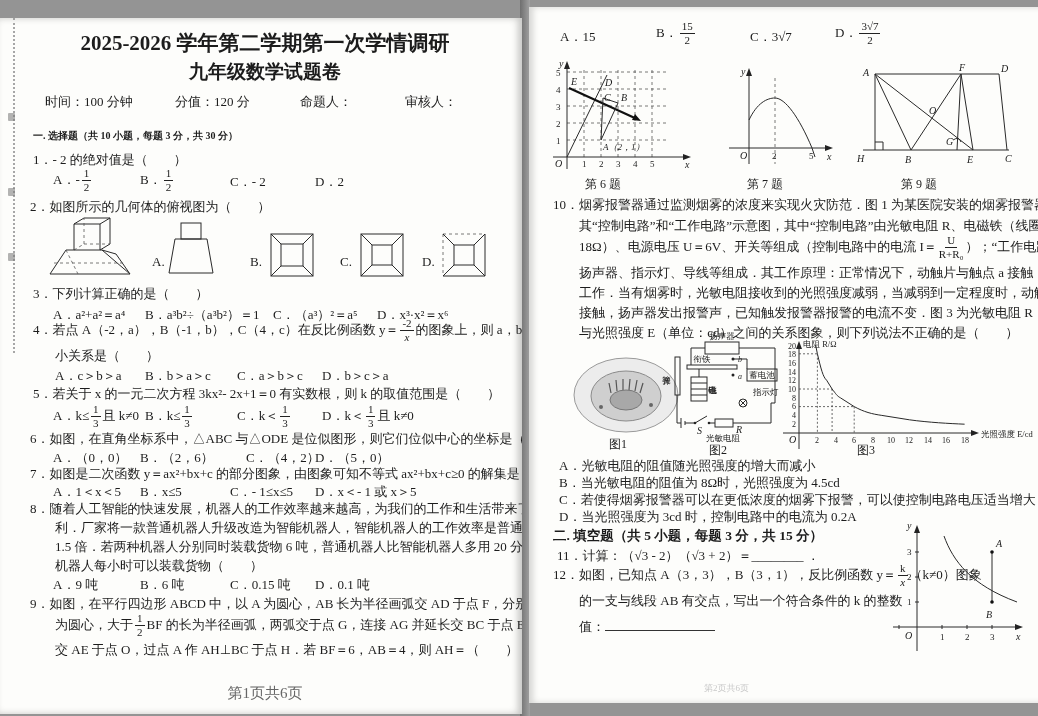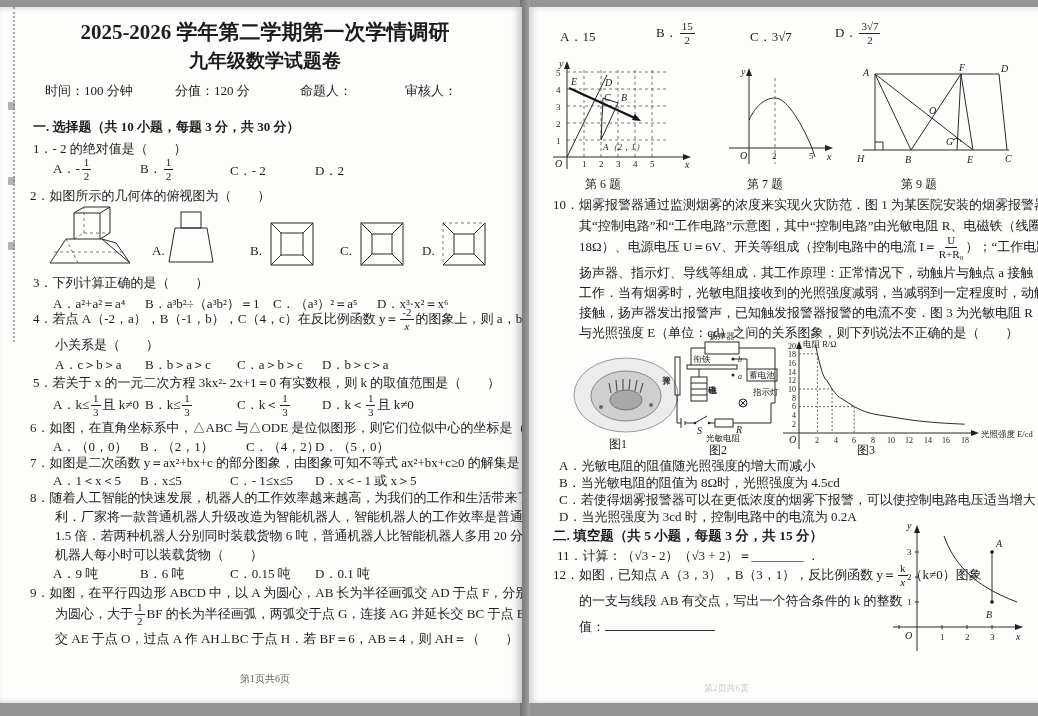--- a/index.html
+++ b/index.html
@@ -1,32 +1,32 @@
 <!DOCTYPE html>
 <html><head>
 <meta charset="utf-8">
 <style>
   html,body{margin:0;padding:0;}
   body{width:1038px;height:716px;position:relative;background:#949494;
        font-family:"Liberation Serif",serif;color:#1c1c1c;overflow:hidden;}
   .divider{position:absolute;left:520px;top:0;width:10px;height:716px;
        background:linear-gradient(90deg,#6f6f6f,#a2a2a2);}
   .page{position:absolute;top:7px;height:696px;background:#fdfdfb;overflow:hidden;}
-  .pageL{left:0;width:522px;box-shadow:inset -4px 0 7px rgba(0,0,0,.22);}
+  .pageL{left:0;width:522px;box-shadow:inset -4px 0 7px rgba(0,0,0,.22);margin-top:11px;}
   .pageR{left:529px;width:575px;box-shadow:inset 4px 0 6px rgba(0,0,0,.16);}
   .t{position:absolute;white-space:nowrap;font-size:13px;line-height:1.25;}
   .bd{font-weight:bold;}
   .ct{left:18px;right:10px;text-align:center;}
   .fx{display:flex;align-items:center;}
   .frac{display:inline-flex;flex-direction:column;align-items:center;line-height:1.05;
         vertical-align:middle;font-size:11px;margin:0 2px;}
   .frac .fn{border-bottom:1px solid #222;padding:0 2px;}
   .frac .fd{padding-top:1px;}
   .cap{font-size:12px;}
-  .ft{font-size:10px;color:#666;}
+  .ft{font-size:15px;color:#666;}
   .ft2{font-size:9px;color:#c9c9c9;}
   .binding{position:absolute;left:13px;top:0;height:335px;border-left:2px dotted #8b8b8b;opacity:.75;}
   .blob{position:absolute;width:7px;height:8px;background:#777;opacity:.55;border-radius:1px;}
   svg{position:absolute;overflow:visible;}
   svg text{font-family:"Liberation Serif",serif;fill:#1c1c1c;font-size:9px;}
   svg .lbl{font-size:10px;font-style:italic;}
   svg .cj{font-size:8.5px;font-style:normal;}
   .ln{stroke:#2a2a2a;stroke-width:1;fill:none;}
   .thk{stroke:#111;stroke-width:2.2;fill:none;}
   .dsh{stroke:#555;stroke-width:.8;fill:none;stroke-dasharray:3,3;}
@@ -45,21 +45,21 @@
   <div class="blob" style="left:8px;top:235px"></div>
 
   <div class="t ct bd" style="top:12px;font-size:21px">2025-2026 学年第二学期第一次学情调研</div>
   <div class="t ct bd" style="top:42px;font-size:19px">九年级数学试题卷</div>
 
   <div class="t" style="left:45px;top:76px">时间：100 分钟</div>
   <div class="t" style="left:175px;top:76px">分值：120 分</div>
   <div class="t" style="left:300px;top:76px">命题人：</div>
   <div class="t" style="left:405px;top:76px">审核人：</div>
 
-  <div class="t bd" style="left:33px;top:112px;font-size:13px">一. 选择题（共 10 小题，每题 3 分，共 30 分）</div>
+  <div class="t bd" style="left:33px;top:112px;font-size:10px">一. 选择题（共 10 小题，每题 3 分，共 30 分）</div>
 
   <div class="t" style="left:33px;top:134px">1．- 2 的绝对值是（　　）</div>
   <div class="t fx" style="left:53px;top:150px">
       <span>A．-</span>
       <span class="frac">
         <span class="fn">1</span>
         <span class="fd">2</span>
       </span>
     </div>
   <div class="t fx" style="left:140px;top:150px">
@@ -169,21 +169,21 @@
       <span>D．k＜</span>
       <span class="frac">
         <span class="fn">1</span>
         <span class="fd">3</span>
       </span>
       <span>且 k≠0</span>
     </div>
 
   <div class="t" style="left:30px;top:413px">6．如图，在直角坐标系中，△ABC 与△ODE 是位似图形，则它们位似中心的坐标是（　　）</div>
   <div class="t" style="left:53px;top:432px">A．（0，0）</div>
-  <div class="t" style="left:140px;top:432px">B．（2，1）</div>
+  <div class="t" style="left:140px;top:432px">B．（2，6）</div>
   <div class="t" style="left:246px;top:432px">C．（4，2）</div>
   <div class="t" style="left:315px;top:432px">D．（5，0）</div>
 
   <div class="t" style="left:30px;top:448px">7．如图是二次函数 y＝ax²+bx+c 的部分图象，由图象可知不等式 ax²+bx+c≥0 的解集是（　　）</div>
   <div class="t" style="left:53px;top:466px">A．1＜x＜5</div>
   <div class="t" style="left:140px;top:466px">B．x≤5</div>
   <div class="t" style="left:230px;top:466px">C．- 1≤x≤5</div>
   <div class="t" style="left:315px;top:466px">D．x＜- 1 或 x＞5</div>
 
   <div class="t" style="left:30px;top:483px">8．随着人工智能的快速发展，机器人的工作效率越来越高，为我们的工作和生活带来了许多便</div>

